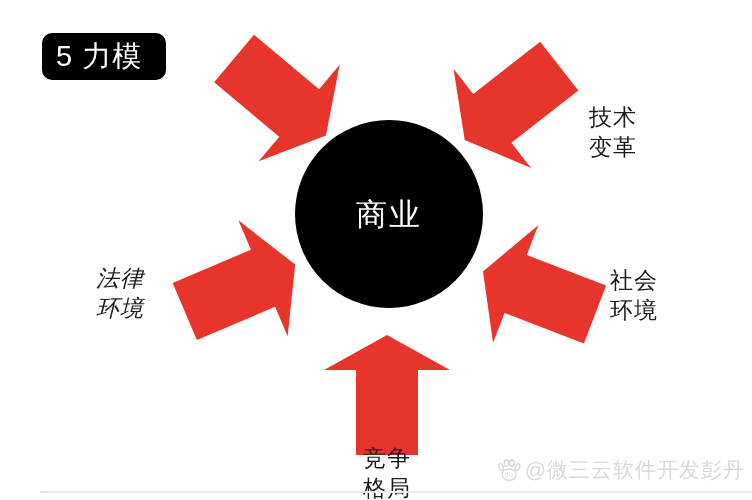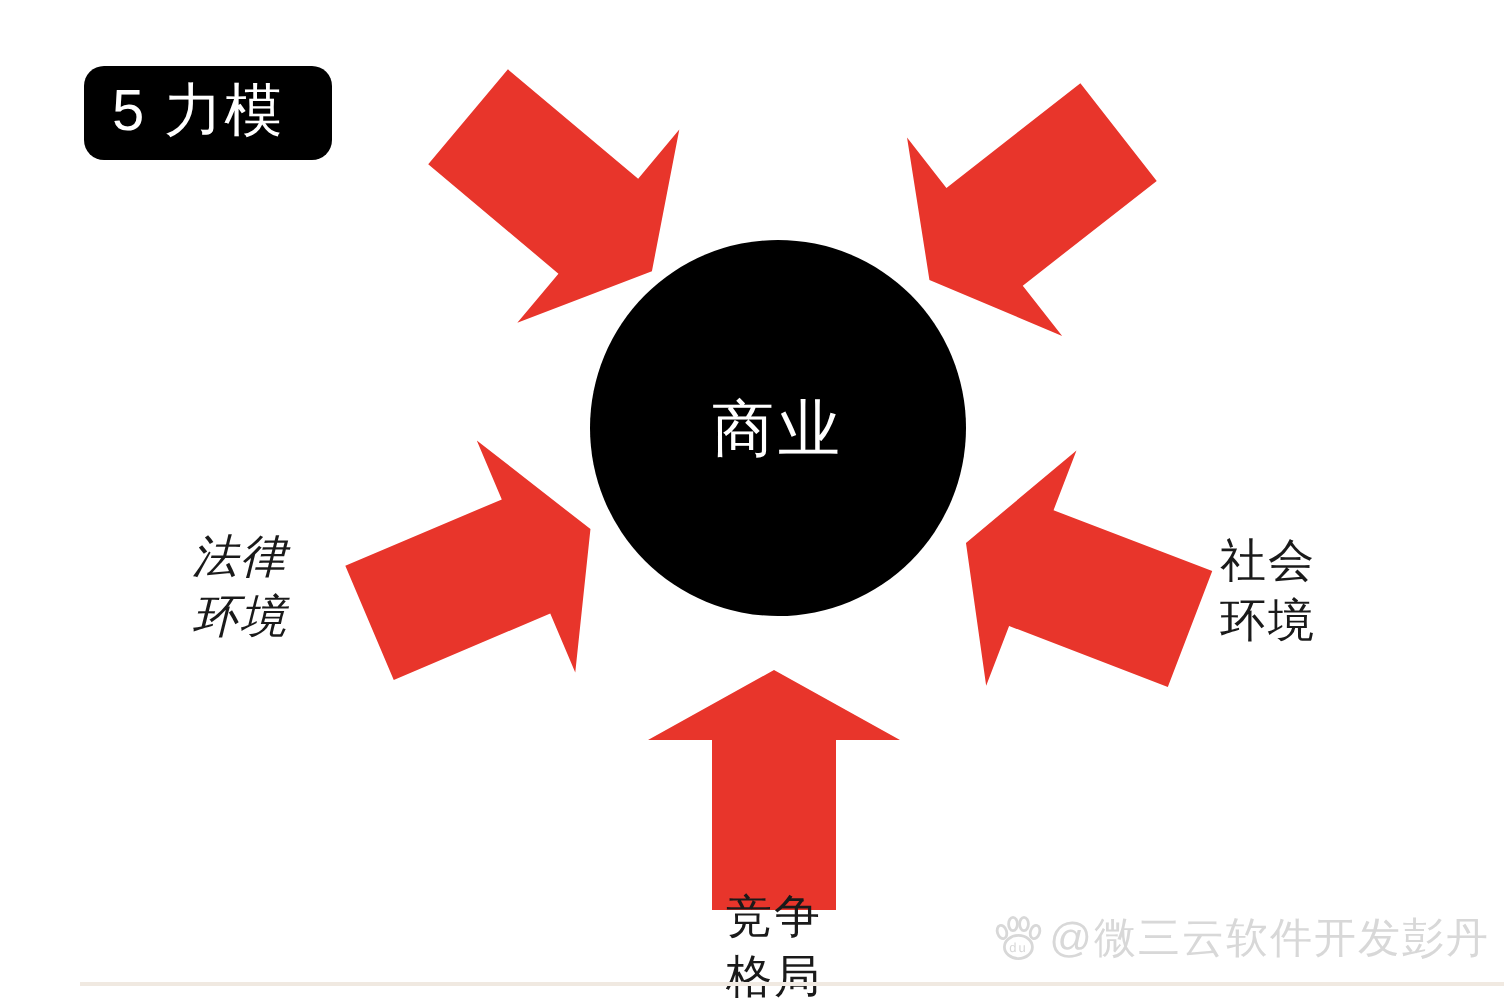--- a/index.html
+++ b/index.html
@@ -48,21 +48,21 @@
     white-space: nowrap;
   }
   .force-label span { display: block; }
   .label-customer    { left: 175px; top: 136px; }
   .label-technology  { left: 613px; top: 132px; }
   .label-legal       { left: 120px; top: 293px; font-style: italic; }
   .label-social      { left: 634px; top: 295px; }
   .label-competition { left: 387px; top: 473px; }
   .watermark {
     position: absolute; right: 7px; top: 457px;
-    display: flex; gap: 3px;
+    display: flex; align-items: center; gap: 3px;
     color: #d8d8d8;
     font-size: 21px; line-height: 26px;
     letter-spacing: 1px;
   }
   .slide-edge {
     position: absolute; left: 40px; top: 491px;
     width: 712px; height: 2px;
     background: #f0e9e1;
   }
 </style>
@@ -82,20 +82,24 @@
   </svg>
 
   <div class="title-box">
     <span>5 力模型</span>
   </div>
 
   <div class="center-circle">
     <span>商业</span>
   </div>
 
+  <div class="force-label label-technology">
+    <span>技术</span>
+    <span>变革</span>
+  </div>
   <div class="force-label label-legal">
     <span>法律</span>
     <span>环境</span>
   </div>
   <div class="force-label label-social">
     <span>社会</span>
     <span>环境</span>
   </div>
   <div class="force-label label-competition">
     <span>竞争</span>

